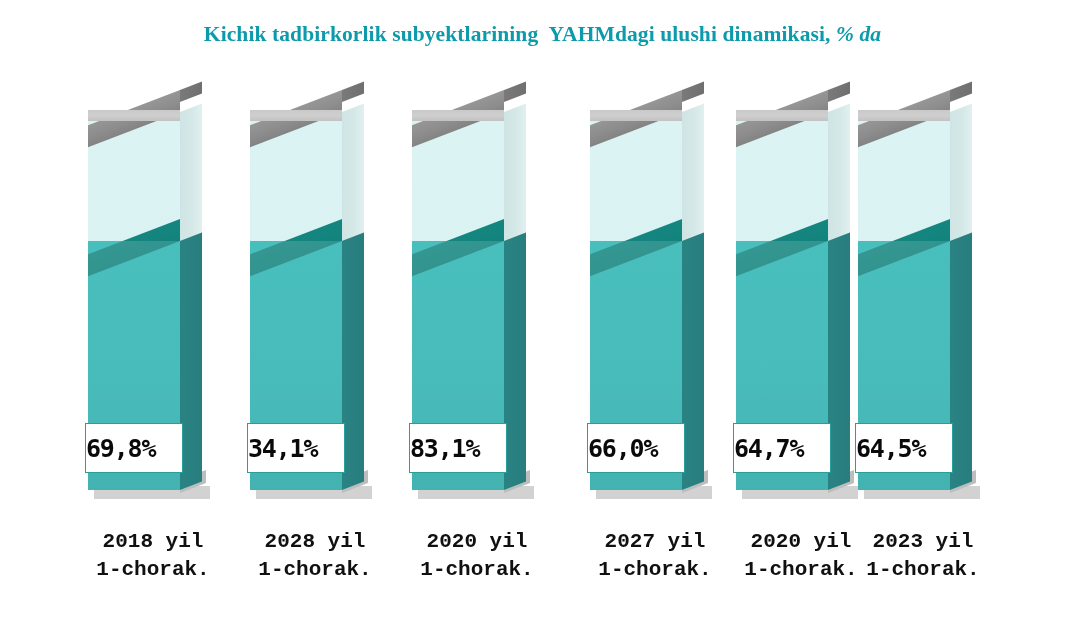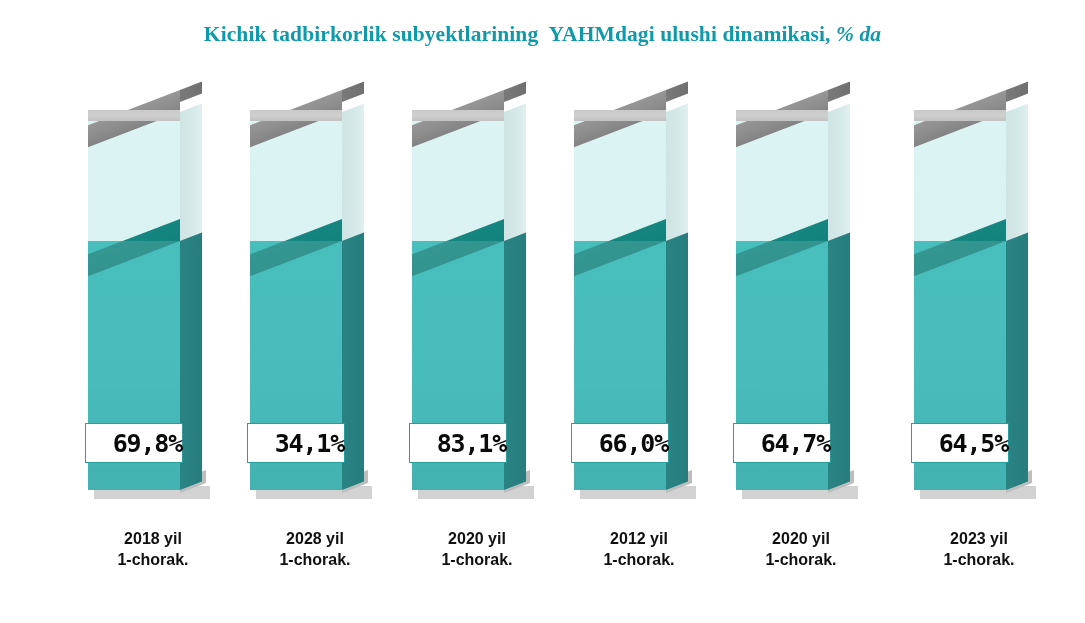--- a/index.html
+++ b/index.html
@@ -172,47 +172,47 @@
     height: 11px;
     background: linear-gradient(to bottom, #c9c9c9 0%, #cfcfcf 50%, #c2c2c2 100%);
   }
 
   
   .value-box {
     position: absolute;
     left: -3px;
     top: 335px;
     width: 98px;
-    height: 40px;
+    height: 50px;
     background: #ffffff;
     border: 1.6px solid #2a9d9d;
     box-sizing: border-box;
     display: flex;
     align-items: center;
-    justify-content: flex-end;
+    justify-content: flex-start;
   }
   .value-text {
     font-family: "DejaVu Sans Mono", "Liberation Mono", monospace;
     font-weight: bold;
     font-size: 25px;
     color: #0a0a0a;
     letter-spacing: -1.2px;
     line-height: 1;
   }
 
   
   .cat-label {
     position: absolute;
     top: 440px;
     left: -14px;
     width: 158px;
     text-align: center;
-    font-family: Liberation Sans, sans-serif;
+    font-family: Liberation Mono, monospace;
     font-weight: bold;
-    font-size: 16px;
+    font-size: 21px;
     color: #101010;
     line-height: 1.32;
   }
   .cat-label .cat-line2 {
     display: block;
   }
 </style>
 </head>
 <body>
 
@@ -281,38 +281,38 @@
       <div class="lid-front"></div>
       <div class="value-box">
         <span class="value-text">83,1%</span>
       </div>
       <div class="cat-label">
         <span>2020 yil</span>
         <span class="cat-line2">1-chorak.</span>
       </div>
     </div>
 
-    <div class="bar-group" style="left:574px;">
+    <div class="bar-group" style="left:590px;">
       <div class="bar-base"></div>
       <div class="bar-base-side"></div>
       <div class="glass-side"></div>
       <div class="glass-front"></div>
       <div class="fill-side" style="top:153px;height:249px;"></div>
       <div class="fill-front" style="top:153px;height:249px;"></div>
       <div class="fill-top" style="top:131px;"></div>
       <div class="glass-front-overlay" style="top:153px;height:249px;"></div>
       <div class="glass-side-overlay" style="top:153px;height:249px;"></div>
       <div class="lid-top"></div>
       <div class="lid-side"></div>
       <div class="lid-front"></div>
       <div class="value-box">
         <span class="value-text">66,0%</span>
       </div>
       <div class="cat-label">
-        <span>2012 yil</span>
+        <span>2027 yil</span>
         <span class="cat-line2">1-chorak.</span>
       </div>
     </div>
 
     <div class="bar-group" style="left:736px;">
       <div class="bar-base"></div>
       <div class="bar-base-side"></div>
       <div class="glass-side"></div>
       <div class="glass-front"></div>
       <div class="fill-side" style="top:153px;height:249px;"></div>
@@ -325,21 +325,21 @@
       <div class="lid-front"></div>
       <div class="value-box">
         <span class="value-text">64,7%</span>
       </div>
       <div class="cat-label">
         <span>2020 yil</span>
         <span class="cat-line2">1-chorak.</span>
       </div>
     </div>
 
-    <div class="bar-group" style="left:914px;padding-left:20px;">
+    <div class="bar-group" style="left:858px;padding-left:20px;">
       <div class="bar-base"></div>
       <div class="bar-base-side"></div>
       <div class="glass-side"></div>
       <div class="glass-front"></div>
       <div class="fill-side" style="top:153px;height:249px;"></div>
       <div class="fill-front" style="top:153px;height:249px;"></div>
       <div class="fill-top" style="top:131px;"></div>
       <div class="glass-front-overlay" style="top:153px;height:249px;"></div>
       <div class="glass-side-overlay" style="top:153px;height:249px;"></div>
       <div class="lid-top"></div>

